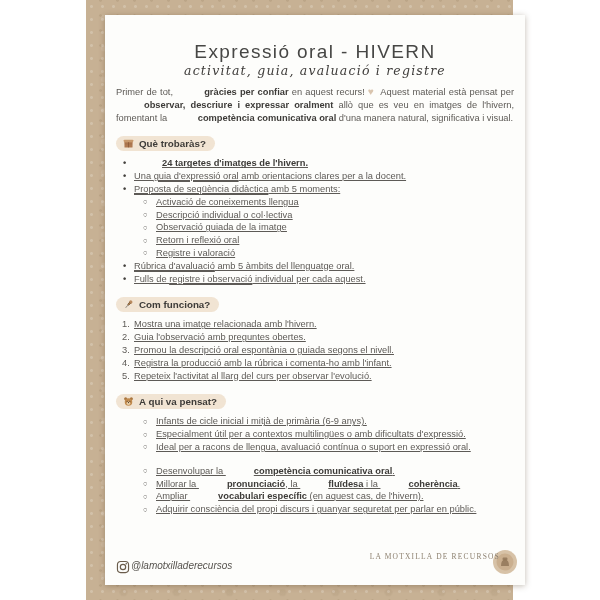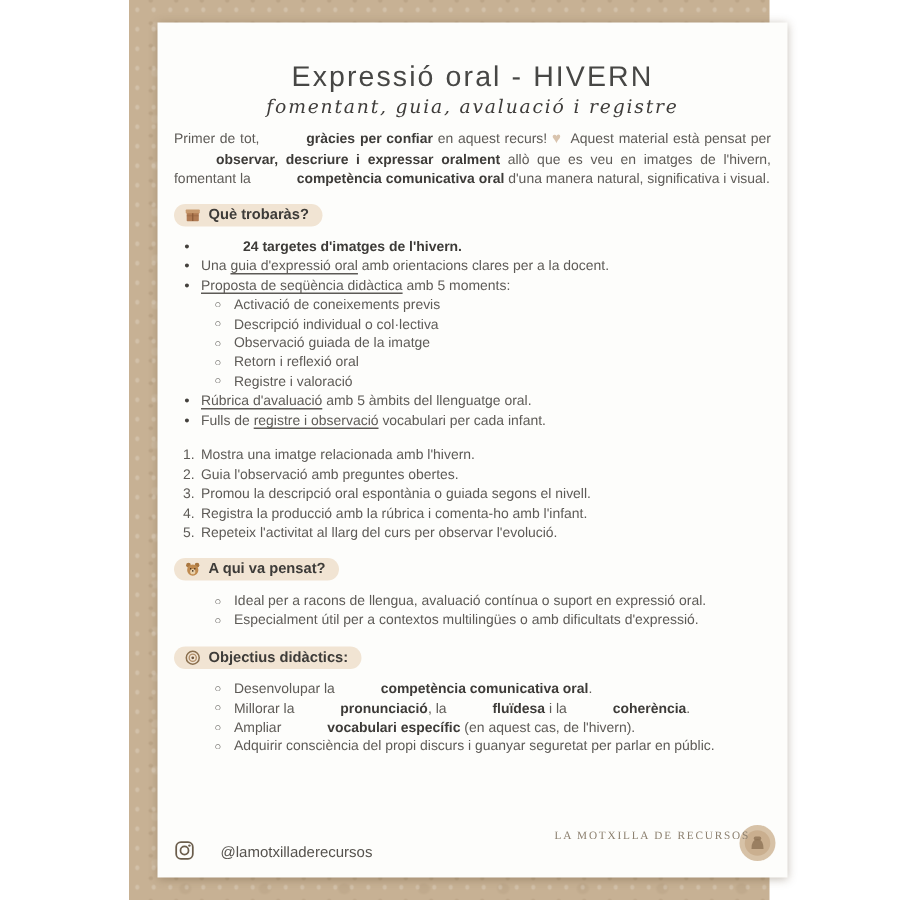--- a/index.html
+++ b/index.html
@@ -48,115 +48,119 @@
   .pill{
     display:inline-flex;align-items:center;gap:5px;
     background:var(--pill,#f1e4d3);border-radius:9px;
     padding:2px 9px 2px 7px;
     font-size:9.8px;line-height:11px;font-weight:bold;color:var(--heading,#3d3b38);
   }
   .icon{display:inline-flex;width:11px;height:11px;align-items:center;justify-content:center;}
   .lst{margin:4px 0 0;padding:0;list-style:none;}
   .lst li{
     position:relative;font-size:9.3px;line-height:12.8px;
-    color:var(--body,#5d5a56);text-align:justify;margin:0;
+    color:var(--body,#5d5a56);text-align:justify;margin:0;text-decoration:underline;
   }
   li.disc{padding-left:18px;}
   li.disc::before{content:"•";position:absolute;left:7px;color:#44413d;font-weight:bold;}
   li.num{padding-left:18px;}
   .n{position:absolute;left:6px;}
   li.circ{padding-left:40px;}
   li.circ::before{content:"○";position:absolute;left:27px;top:0.5px;font-size:7.5px;color:#55524e;}
   .sub{list-style:none;margin:0;padding:0;}
   li.circ2{padding-left:22px;}
   li.circ2::before{content:"○";position:absolute;left:9px;top:0.5px;font-size:7.5px;color:#55524e;}
   .footer{
     position:absolute;left:11px;right:7px;bottom:7px;height:22px;
     display:flex;align-items:center;justify-content:space-between;
   }
-  .ig{display:flex;align-items:flex-end;gap:17px;}
+  .ig{display:flex;align-items:flex-start;gap:1px;font-style:italic;}
   .handle{font-size:10px;color:#55524d;}
   .brand{
     position:relative;display:flex;align-items:flex-start;
   }
   .brand-name{
     font-family:"Liberation Serif", serif;
     font-size:7.5px;letter-spacing:1.2px;color:var(--brand,#8d8170);
     position:relative;z-index:1;
   }
   .brand-logo{position:relative;margin-left:-8px;top:-3px;z-index:0;}
 </style>
 </head>
 <body>
 
 <div class="kraft"></div>
 
 <div class="card">
   <h1 class="title">Expressió oral - HIVERN</h1>
-  <div class="subtitle">fomentant, guia, avaluació i registre</div>
+  <div class="subtitle">activitat, guia, avaluació i registre</div>
   <p class="intro" id="intro"><span>Primer de tot, </span><span class="b">gràcies per confiar</span><span> en aquest recurs! </span><span class="heart">♥</span><span>&nbsp; Aquest material està pensat per </span><span class="b">observar, descriure i expressar oralment</span><span> allò que es veu en imatges de l'hivern, fomentant la </span><span class="b">competència comunicativa oral</span><span> d'una manera natural, significativa i visual.</span></p>
 
   <div id="sections">
       <section class="section"><div class="pill">
           <span class="icon">
             <svg width="11" height="11" viewBox="0 0 12 12">
               <rect x="1.6" y="4" width="8.8" height="6.4" rx="0.6" fill="#b07a52"></rect>
               <rect x="0.9" y="1.9" width="10.2" height="2.7" rx="0.5" fill="#c89a6e"></rect>
               <line x1="6" y1="4.6" x2="6" y2="10.2" stroke="#8a5a38" stroke-width="0.9"></line>
               <line x1="1.6" y1="6.4" x2="10.4" y2="6.4" stroke="#8a5a38" stroke-width="0.5" opacity="0.6"></line>
             </svg>
           </span>
           <span>Què trobaràs?</span>
         </div><ul class="lst">
           <li class="disc"><span class="b">24 targetes d'imatges de l'hivern.</span></li>
           <li class="disc"><span>Una </span><span class="u">guia d'expressió oral</span><span> amb orientacions clares per a la docent.</span></li>
           <li class="disc"><span class="u">Proposta de seqüència didàctica</span><span> amb 5 moments:</span><ul class="sub">
-              <li class="circ2">Activació de coneixements previs</li>
+              <li class="circ2">Activació de coneixements llengua</li>
               <li class="circ2">Descripció individual o col·lectiva</li>
               <li class="circ2">Observació guiada de la imatge</li>
               <li class="circ2">Retorn i reflexió oral</li>
               <li class="circ2">Registre i valoració</li>
             </ul></li>
           <li class="disc"><span class="u">Rúbrica d'avaluació</span><span> amb 5 àmbits del llenguatge oral.</span></li>
-          <li class="disc"><span>Fulls de </span><span class="u">registre i observació</span><span> vocabulari per cada infant.</span></li>
+          <li class="disc"><span>Fulls de </span><span class="u">registre i observació</span><span> individual per cada aquest.</span></li>
         </ul></section>
-      <section class="section"><ol class="lst">
+      <section class="section"><div class="pill">
+          <span class="icon">
+            <svg width="11" height="11" viewBox="0 0 12 12">
+              <g transform="rotate(42 6 6)">
+                <circle cx="6" cy="2.4" r="1.9" fill="#b98a5e"></circle>
+                <rect x="5.1" y="3.6" width="1.8" height="3.2" rx="0.7" fill="#a6induced"></rect>
+                <rect x="5.1" y="3.4" width="1.8" height="3.4" rx="0.7" fill="#a67848"></rect>
+                <rect x="5.6" y="6.6" width="0.8" height="4.2" fill="#8a8176"></rect>
+              </g>
+            </svg>
+          </span>
+          <span>Com funciona?</span>
+        </div><ol class="lst">
           <li class="num"><span class="n">1.</span><span>Mostra una imatge relacionada amb l'hivern.</span></li>
           <li class="num"><span class="n">2.</span><span>Guia l'observació amb preguntes obertes.</span></li>
           <li class="num"><span class="n">3.</span><span>Promou la descripció oral espontània o guiada segons el nivell.</span></li>
           <li class="num"><span class="n">4.</span><span>Registra la producció amb la rúbrica i comenta-ho amb l'infant.</span></li>
           <li class="num"><span class="n">5.</span><span>Repeteix l'activitat al llarg del curs per observar l'evolució.</span></li>
         </ol></section>
       <section class="section"><div class="pill">
           <span class="icon">
             <svg width="11" height="11" viewBox="0 0 12 12">
               <circle cx="2.9" cy="3" r="1.7" fill="#a9763f"></circle>
               <circle cx="9.1" cy="3" r="1.7" fill="#a9763f"></circle>
               <circle cx="6" cy="6.6" r="4.1" fill="#c08a4e"></circle>
               <circle cx="6" cy="7.8" r="1.9" fill="#e9d0a9"></circle>
               <circle cx="4.5" cy="5.6" r="0.55" fill="#3d2c1e"></circle>
               <circle cx="7.5" cy="5.6" r="0.55" fill="#3d2c1e"></circle>
               <circle cx="6" cy="7.2" r="0.6" fill="#3d2c1e"></circle>
             </svg>
           </span>
           <span>A qui va pensat?</span>
         </div><ul class="lst">
+          <li class="circ"><span>Infants de cicle inicial i mitjà de primària (6-9 anys).</span></li>
+          <li class="circ"><span>Especialment útil per a contextos multilingües o amb dificultats d'expressió.</span></li>
           <li class="circ"><span>Ideal per a racons de llengua, avaluació contínua o suport en expressió oral.</span></li>
-          <li class="circ"><span>Especialment útil per a contextos multilingües o amb dificultats d'expressió.</span></li>
         </ul></section>
-      <section class="section"><div class="pill">
-          <span class="icon">
-            <svg width="11" height="11" viewBox="0 0 12 12">
-              <circle cx="6" cy="6" r="4.7" fill="none" stroke="#8a6f4e" stroke-width="1.1"></circle>
-              <circle cx="6" cy="6" r="2.6" fill="none" stroke="#b3906a" stroke-width="1"></circle>
-              <circle cx="6" cy="6" r="1" fill="#6e543a"></circle>
-            </svg>
-          </span>
-          <span>Objectius didàctics:</span>
-        </div><ul class="lst">
+      <section class="section"><ul class="lst">
           <li class="circ"><span>Desenvolupar la </span><span class="b">competència comunicativa oral</span><span>.</span></li>
           <li class="circ"><span>Millorar la </span><span class="b">pronunciació</span><span>, la </span><span class="b">fluïdesa</span><span> i la </span><span class="b">coherència</span><span>.</span></li>
           <li class="circ"><span>Ampliar </span><span class="b">vocabulari específic</span><span> (en aquest cas, de l'hivern).</span></li>
           <li class="circ"><span>Adquirir consciència del propi discurs i guanyar seguretat per parlar en públic.</span></li>
         </ul></section>
     </div>
 
   <div class="footer">
     <div class="ig">
       <span class="icon" style="width:14px;height:14px;">

